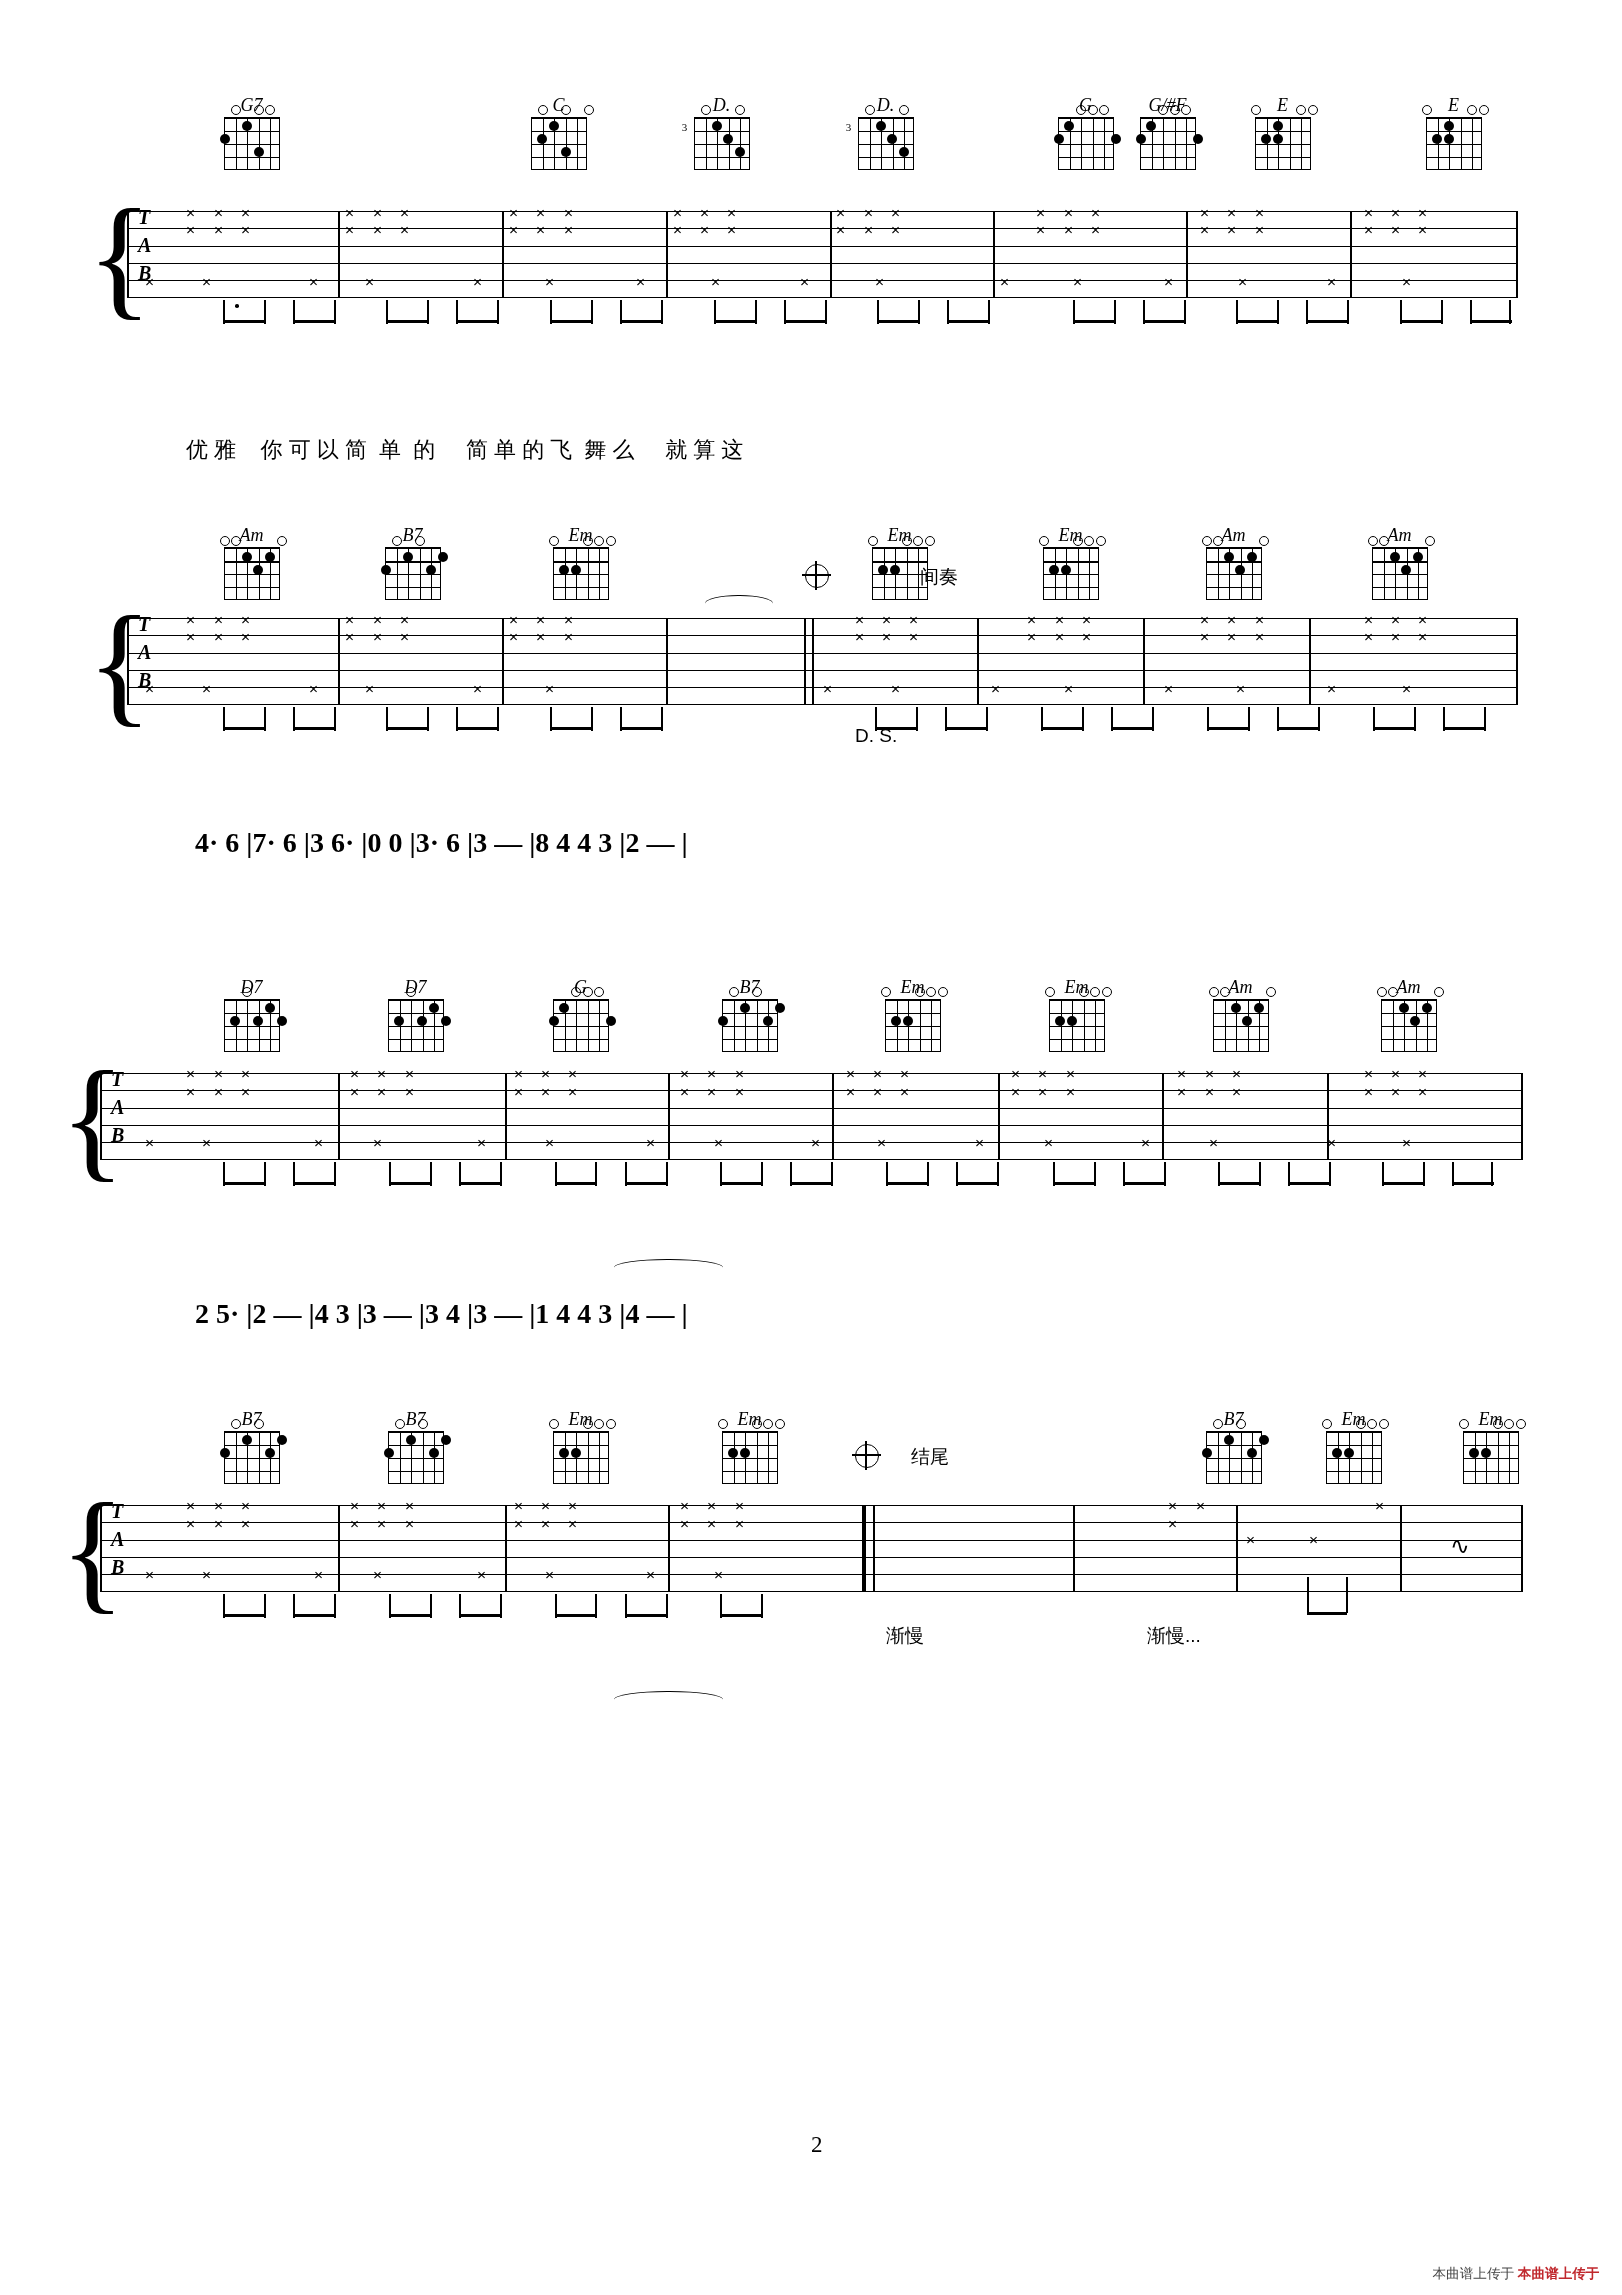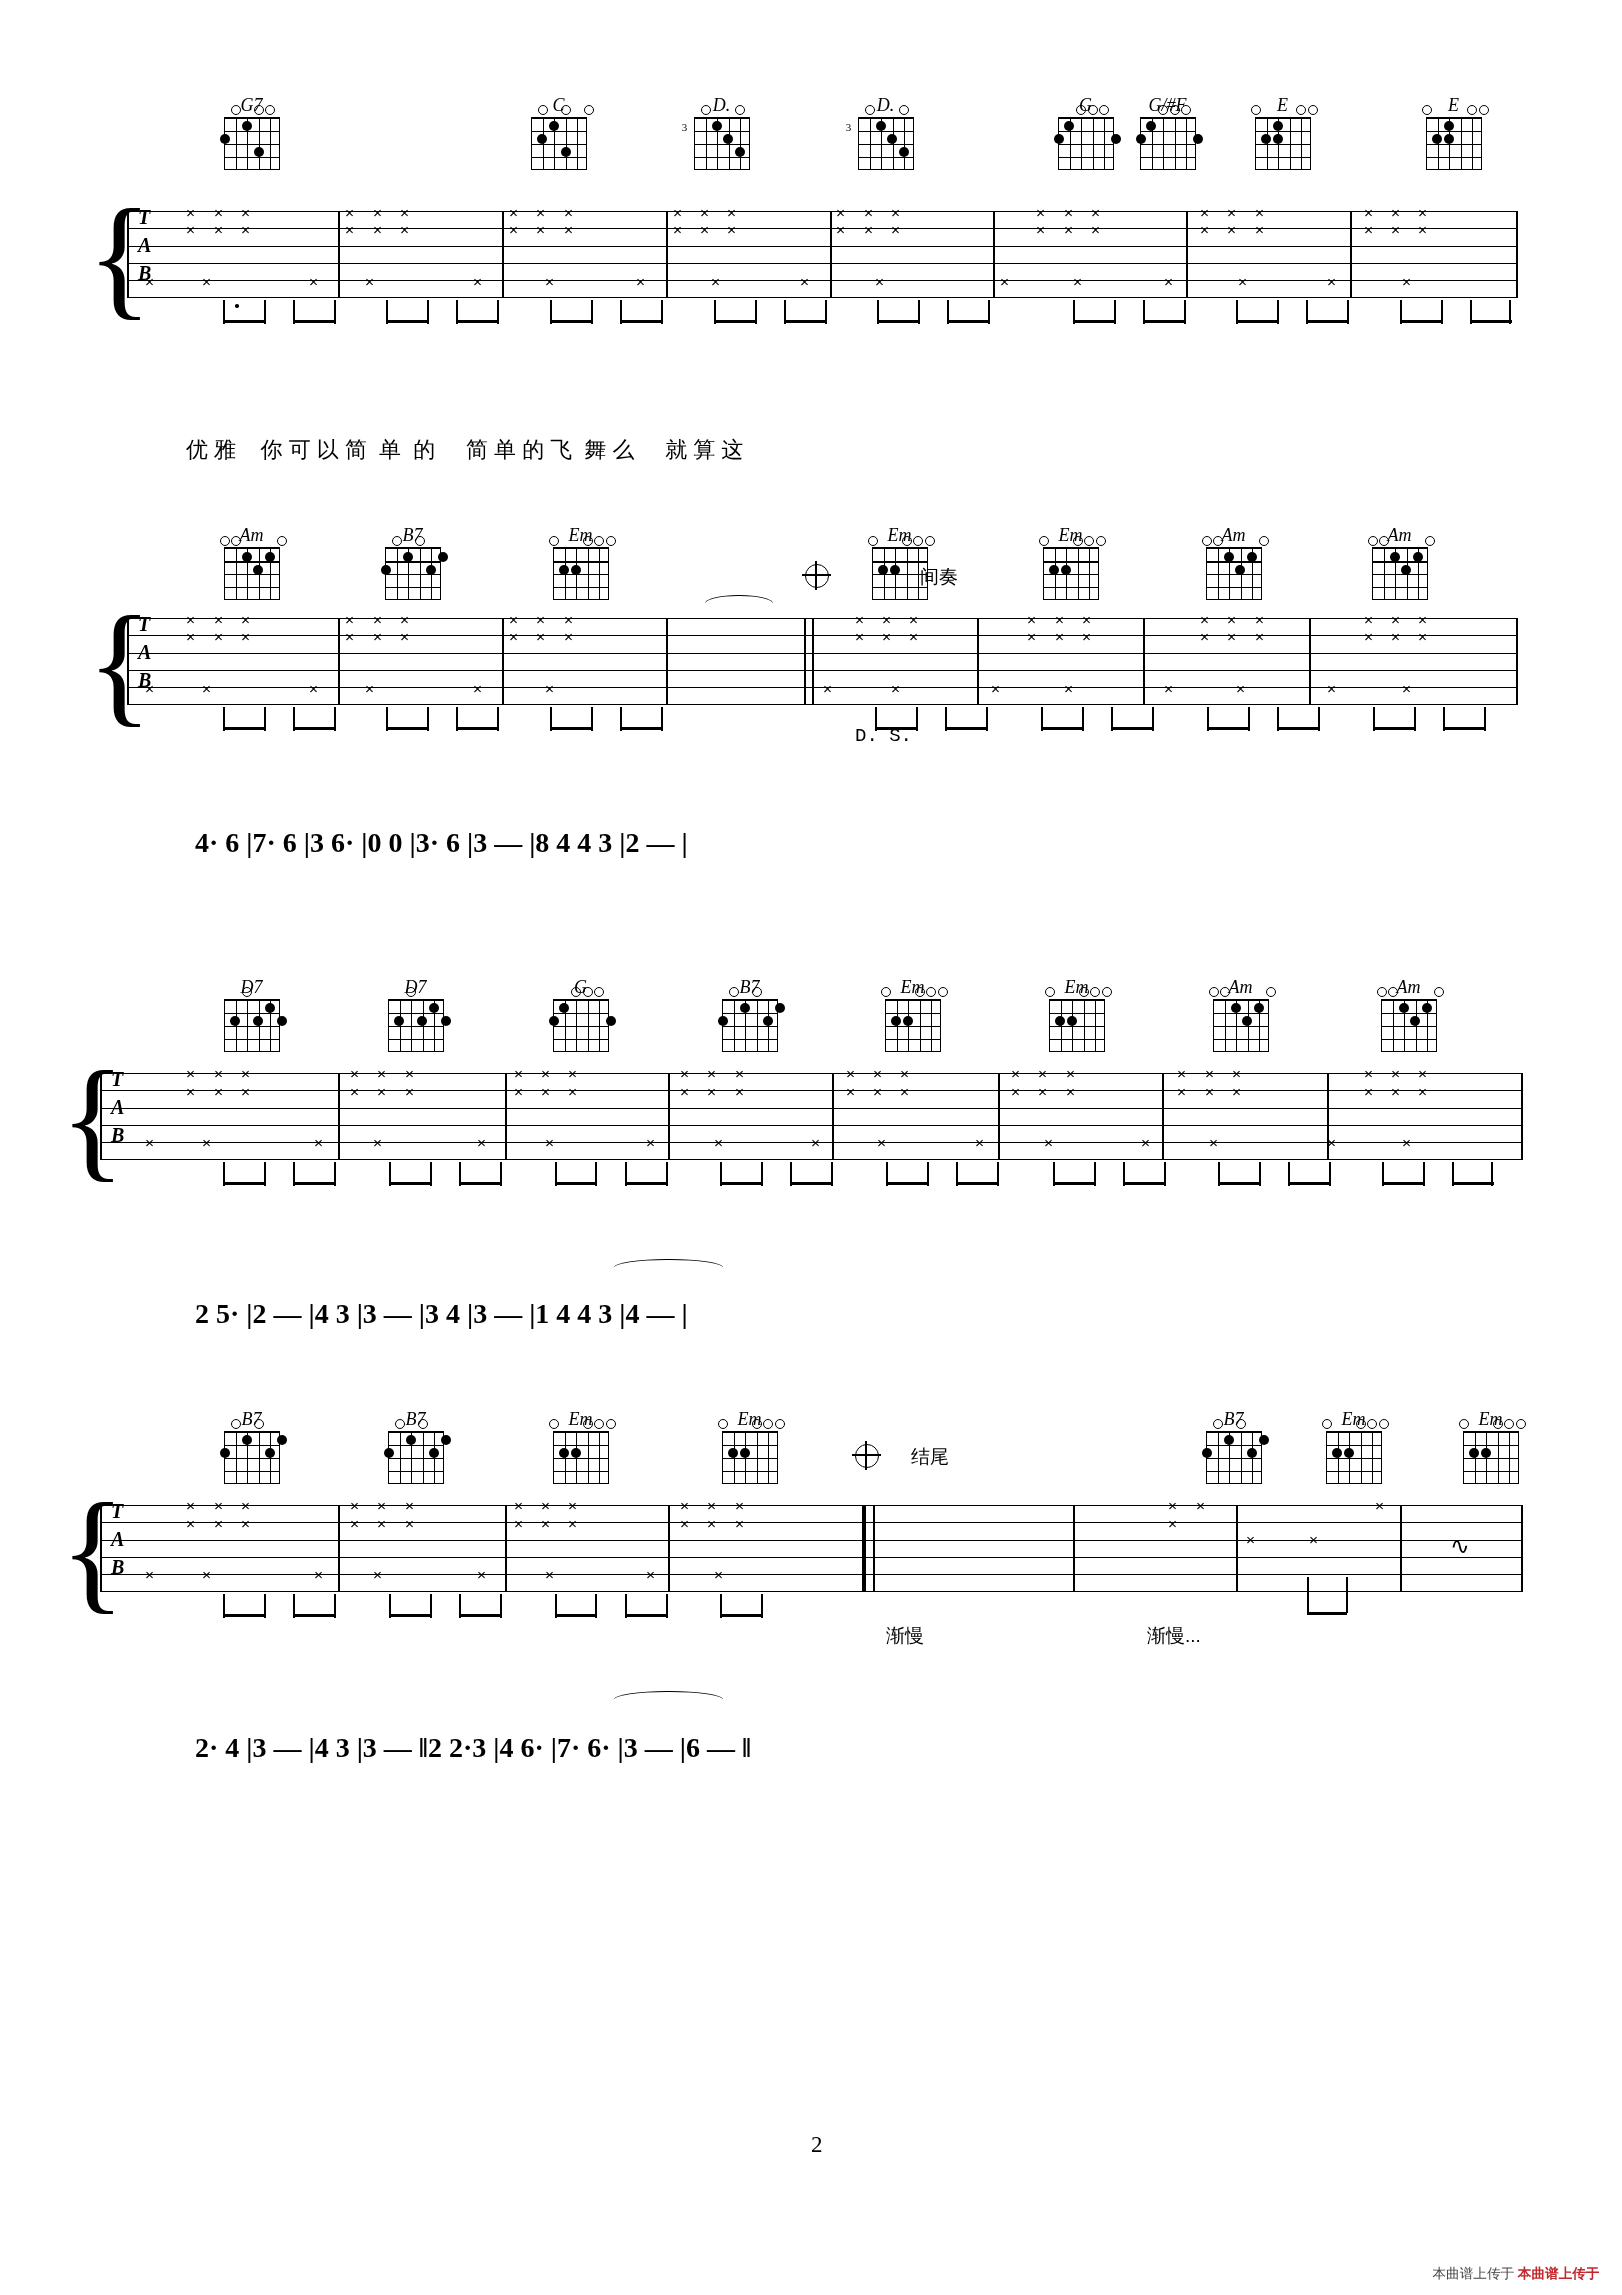--- a/index.html
+++ b/index.html
@@ -597,21 +597,21 @@
         <div class="beam" style="left:1277px;top:218px;width:42px;"></div>
         <div class="stem" style="left:1318px;top:198px;height:23.6px;"></div>
     <div class="stem" style="left:1373px;top:198px;height:23.6px;"></div>
         <div class="beam" style="left:1373px;top:218px;width:42px;"></div>
         <div class="stem" style="left:1414px;top:198px;height:23.6px;"></div>
     <div class="stem" style="left:1443px;top:198px;height:23.6px;"></div>
         <div class="beam" style="left:1443px;top:218px;width:42px;"></div>
         <div class="stem" style="left:1484px;top:198px;height:23.6px;"></div>
   </div>
   <div class="tie" style="left:705px;top:86px;width:68px;"></div>
-  <div class="mark" style="left:855px;top:216px;font-family:Liberation Mono, monospace;">D. S.</div>
+  <div class="mark" style="left:855px;top:216px;">D. S.</div>
 
   <div class="numline" style="left:195px;top:318px;width:1346px;white-space:pre;">4· 6 |7· 6 |3 6· |0 0 |3· 6 |3 — |8 4 4 3 |2 — |</div>
 </div>
 
 <div class="system" style="left:0;top:959px;width:1623px;height:491px;">
 
   <div class="chordbox" style="left:216px;top:18px;">
     <div class="cname">D7</div>
     <div class="grid">
       <div class="v" style="left:11px"></div>
@@ -1116,20 +1116,19 @@
         <div class="stem" style="left:761px;top:203px;height:23.6px;"></div>
     <div class="stem" style="left:1307px;top:186px;height:36px;"></div>
         <div class="stem" style="left:1346px;top:186px;height:36px;"></div>
     <div class="beam" style="left:1307px;top:221px;width:40px;"></div>
   </div>
   <div class="wavy" style="left:1450px;top:141px;">∿</div>
   <div class="mark" style="left:886px;top:232px;">渐慢</div>
   <div class="mark" style="left:1147px;top:232px;">渐慢...</div>
 
   <div class="tie" style="left:614px;top:300px;width:109px;"></div>
-  <div class="numline" style="left:195px;top:341px;width:1346px;white-space:pre;">2· 4 |3 — |4 3 |3 — ‖2 2·3 |4 6· |7· 6· |3 — |6 — ‖</div>
 </div>
 
 <div class="pagenum">2</div>
 <div class="credit">本曲谱上传于 <span class="red">本曲谱上传于</span></div>
 
 </div>
 
 
 </body></html>

